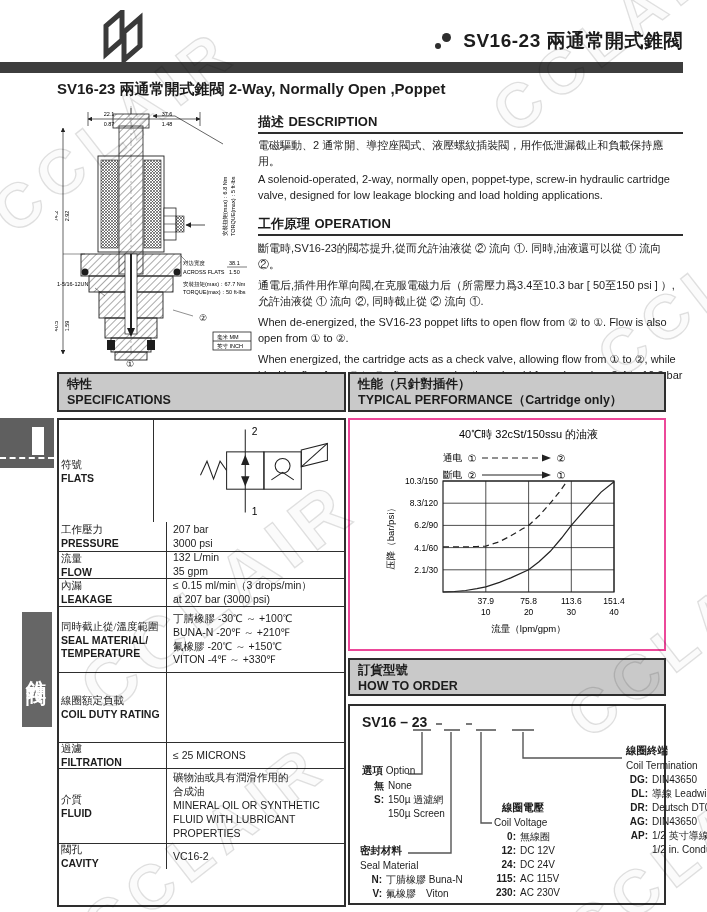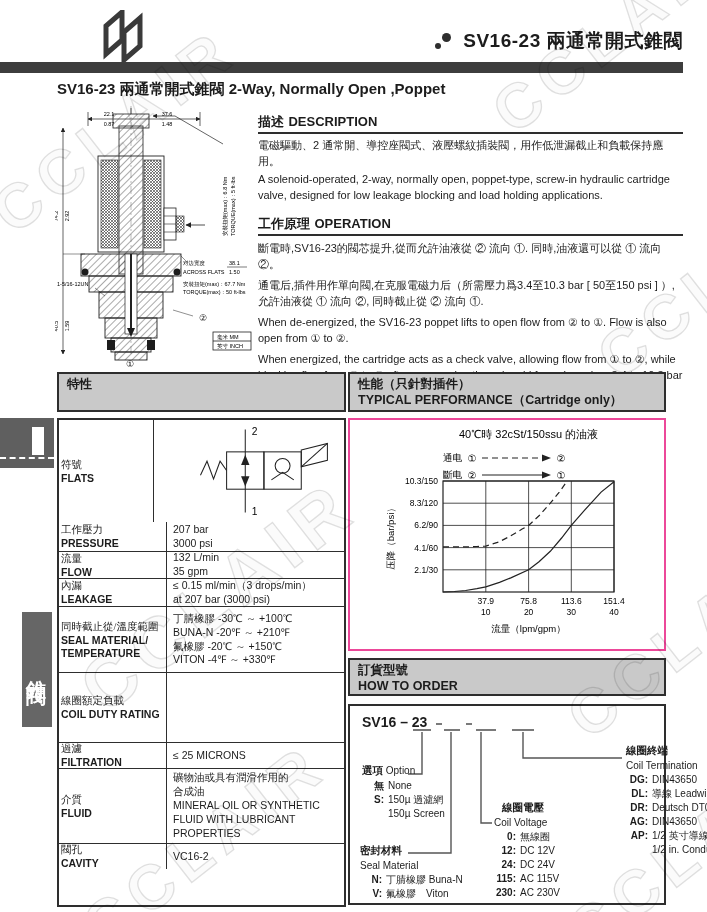--- a/index.html
+++ b/index.html
@@ -194,20 +194,21 @@
     <div id="op-paras">
         <div class="op-p">斷電時,SV16-23的閥芯提升,從而允許油液從 ② 流向 ①. 同時,油液還可以從 ① 流向 ②。</div>
         <div class="op-p">通電后,插件用作單向閥,在克服電磁力后（所需壓力爲3.4至10.3 bar [ 50至150 psi ] ）,允許油液從 ① 流向 ②, 同時截止從 ② 流向 ①.</div>
         <div class="op-p">When de-energized, the SV16-23 poppet lifts to open flow from ② to ①. Flow is also open from ① to ②.</div>
         <div class="op-p">When energized, the cartridge acts as a check valve, allowing flow from ① to ②, while blocking flow from ② to ① after overcoming the solenoid force ( requires 3.4 to 10.3 bar [ 50 to 150 psi ] ).</div>
       </div>
   </div>
 
   <div class="sec-hdr" style="left:57px;top:372px;width:289px;height:40px;">
     <div class="cn">特性</div>
+    <div class="en">SPECIFICATIONS</div>
   </div>
 
   <div class="spec-table">
     <div class="spec-row r-sym">
       <div class="spec-label">
         <div class="cn">符號</div>
         <div class="en">FLATS</div>
       </div>
       <div class="spec-value" style="align-items:center;">
         <svg width="178" height="100" viewBox="0 0 178 105">

